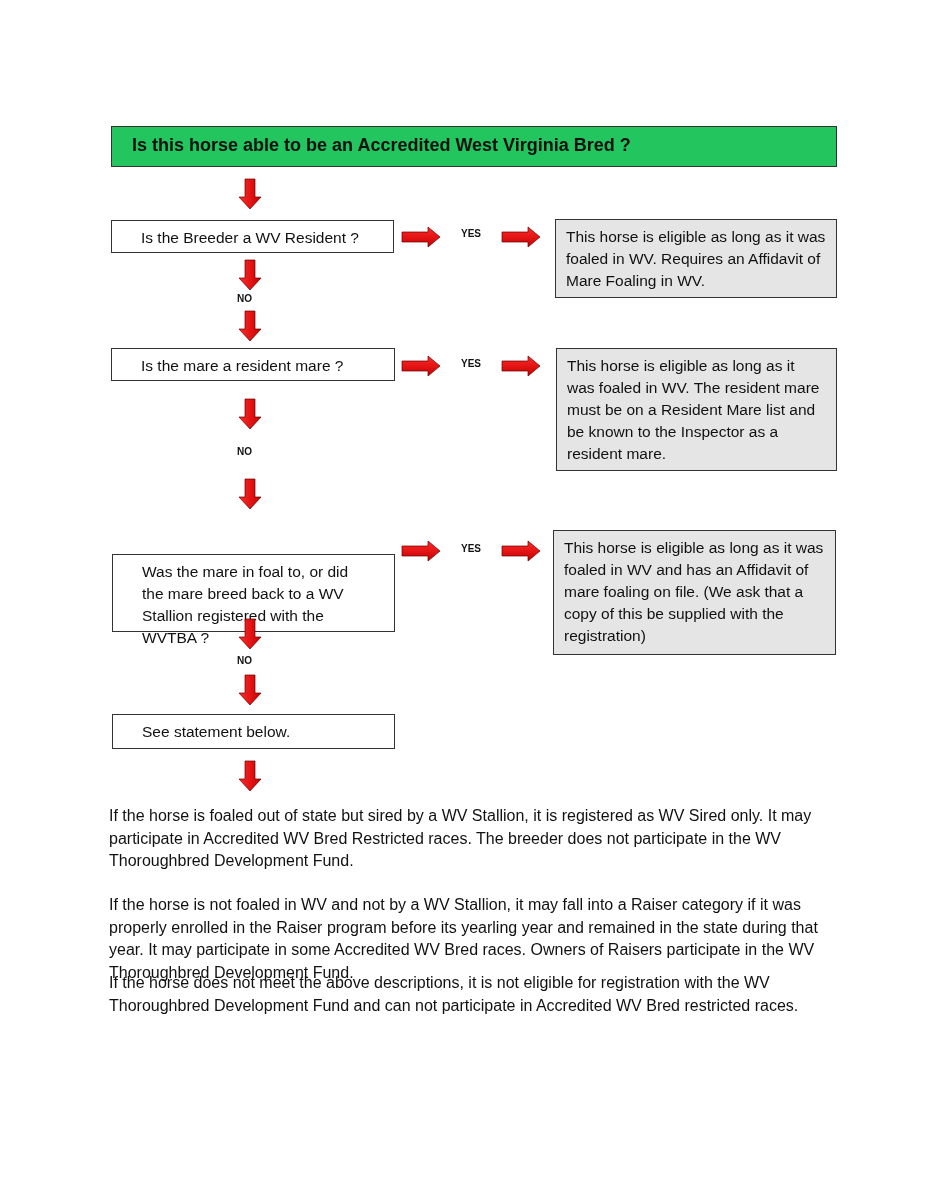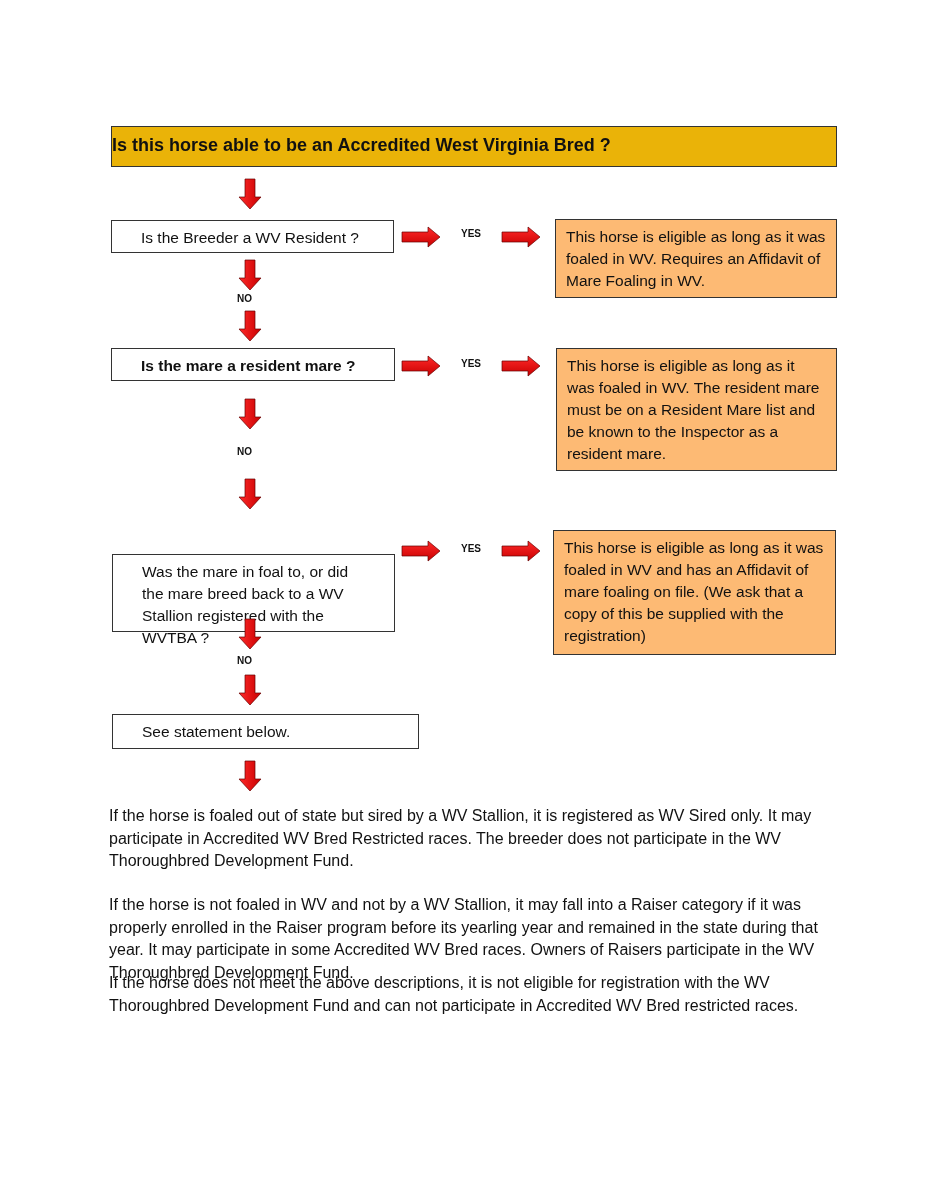--- a/index.html
+++ b/index.html
@@ -1,24 +1,24 @@
 <!DOCTYPE html>
 <html><head>
 <meta charset="utf-8">
 <style>
   html, body { margin: 0; padding: 0; background: #ffffff; }
   body { width: 926px; height: 1200px; position: relative; overflow: hidden;
          font-family: "Liberation Sans", sans-serif; color: #111; }
   .abs { position: absolute; box-sizing: border-box; }
   .title-box { left: 111px; top: 126px; width: 726px; height: 41px;
-               background: #eab308; border: 1.5px solid #333; padding: 8px 0;
+               background: #22c55e; border: 1.5px solid #333; padding: 8px 20px;
                font-weight: bold; font-size: 18px; }
   .qbox { border: 1.5px solid #333; background: #fff; padding: 6px 29px;
           font-size: 15.5px; line-height: 22px; }
-  .abox { border: 1.5px solid #333; background: #fdba74; padding: 6px 10px;
+  .abox { border: 1.5px solid #333; background: #e5e5e5; padding: 6px 10px;
           font-size: 15.5px; line-height: 22px; }
   .label { font-weight: bold; font-size: 10px; }
   .para { left: 109px; width: 720px; font-size: 16px; line-height: 22.5px; }
   svg.arrow { position: absolute; overflow: visible; }
 </style>
 </head>
 <body>
 
 <svg width="0" height="0" style="position:absolute">
   <defs>
@@ -50,21 +50,21 @@
 <div class="abs abox" style="left:555px;top:219px;width:282px;height:79px;">This horse is eligible as long as it was foaled in WV. Requires an Affidavit of Mare Foaling in WV.</div>
 
 <svg class="arrow" style="left:239px;top:260px" width="22" height="30">
     <path d="M6 0 H16 V18 H22 L11 30 L0 18 H6 Z" fill="url(#g-down)" stroke="#600" stroke-width="0.7"></path>
   </svg>
 <div class="abs label" style="left:237px;top:293px;">NO</div>
 <svg class="arrow" style="left:239px;top:311px" width="22" height="30">
     <path d="M6 0 H16 V18 H22 L11 30 L0 18 H6 Z" fill="url(#g-down)" stroke="#600" stroke-width="0.7"></path>
   </svg>
 
-<div class="abs qbox" style="left:111px;top:348px;width:284px;height:33px;font-weight:bold;">Is the mare a resident mare ?</div>
+<div class="abs qbox" style="left:111px;top:348px;width:284px;height:33px;">Is the mare a resident mare ?</div>
 <svg class="arrow" style="left:402px;top:356px" width="38" height="20">
     <path d="M0 5 H26 V0 L38 10 L26 20 V15 H0 Z" fill="url(#g-right)" stroke="#600" stroke-width="0.7"></path>
   </svg>
 <div class="abs label" style="left:461px;top:358px;">YES</div>
 <svg class="arrow" style="left:502px;top:356px" width="38" height="20">
     <path d="M0 5 H26 V0 L38 10 L26 20 V15 H0 Z" fill="url(#g-right)" stroke="#600" stroke-width="0.7"></path>
   </svg>
 <div class="abs abox" style="left:556px;top:348px;width:281px;height:123px;">This horse is eligible as long as it was foaled in WV. The resident mare must be on a Resident Mare list and be known to the Inspector as a resident mare.</div>
 
 <svg class="arrow" style="left:239px;top:399px" width="22" height="30">
@@ -86,20 +86,20 @@
 <div class="abs abox" style="left:553px;top:530px;width:283px;height:125px;">This horse is eligible as long as it was foaled in WV and has an Affidavit of mare foaling on file. (We ask that a copy of this be supplied with the registration)</div>
 
 <svg class="arrow" style="left:239px;top:619px" width="22" height="30">
     <path d="M6 0 H16 V18 H22 L11 30 L0 18 H6 Z" fill="url(#g-down)" stroke="#600" stroke-width="0.7"></path>
   </svg>
 <div class="abs label" style="left:237px;top:655px;">NO</div>
 <svg class="arrow" style="left:239px;top:675px" width="22" height="30">
     <path d="M6 0 H16 V18 H22 L11 30 L0 18 H6 Z" fill="url(#g-down)" stroke="#600" stroke-width="0.7"></path>
   </svg>
 
-<div class="abs qbox" style="left:112px;top:714px;width:307px;height:35px;">See statement below.</div>
+<div class="abs qbox" style="left:112px;top:714px;width:283px;height:35px;">See statement below.</div>
 <svg class="arrow" style="left:239px;top:761px" width="22" height="30">
     <path d="M6 0 H16 V18 H22 L11 30 L0 18 H6 Z" fill="url(#g-down)" stroke="#600" stroke-width="0.7"></path>
   </svg>
 
 <div class="abs para" style="top:805px;">If the horse is foaled out of state but sired by a WV Stallion, it is registered as WV Sired only. It may participate in Accredited WV Bred Restricted races. The breeder does not participate in the WV Thoroughbred Development Fund.</div>
 <div class="abs para" style="top:894px;">If the horse is not foaled in WV and not by a WV Stallion, it may fall into a Raiser category if it was properly enrolled in the Raiser program before its yearling year and remained in the state during that year. It may participate in some Accredited WV Bred races. Owners of Raisers participate in the WV Thoroughbred Development Fund.</div>
 <div class="abs para" style="top:972px;">If the horse does not meet the above descriptions, it is not eligible for registration with the WV Thoroughbred Development Fund and can not participate in Accredited WV Bred restricted races.</div>
 
 </body></html>

